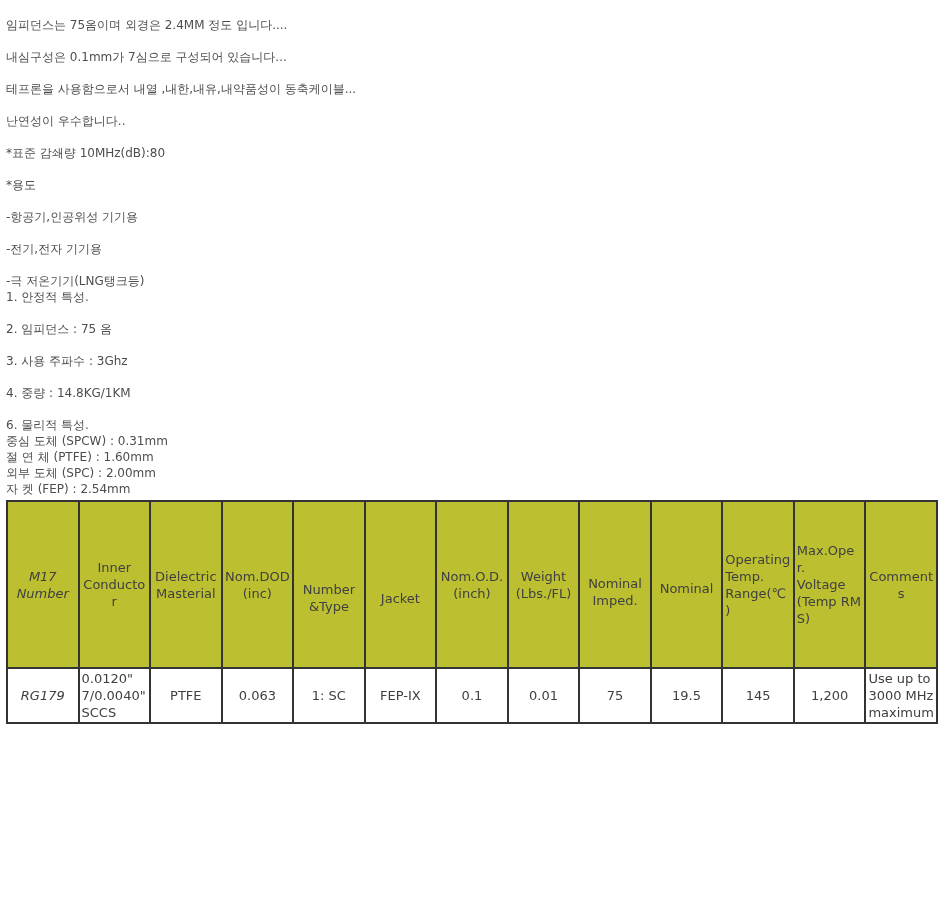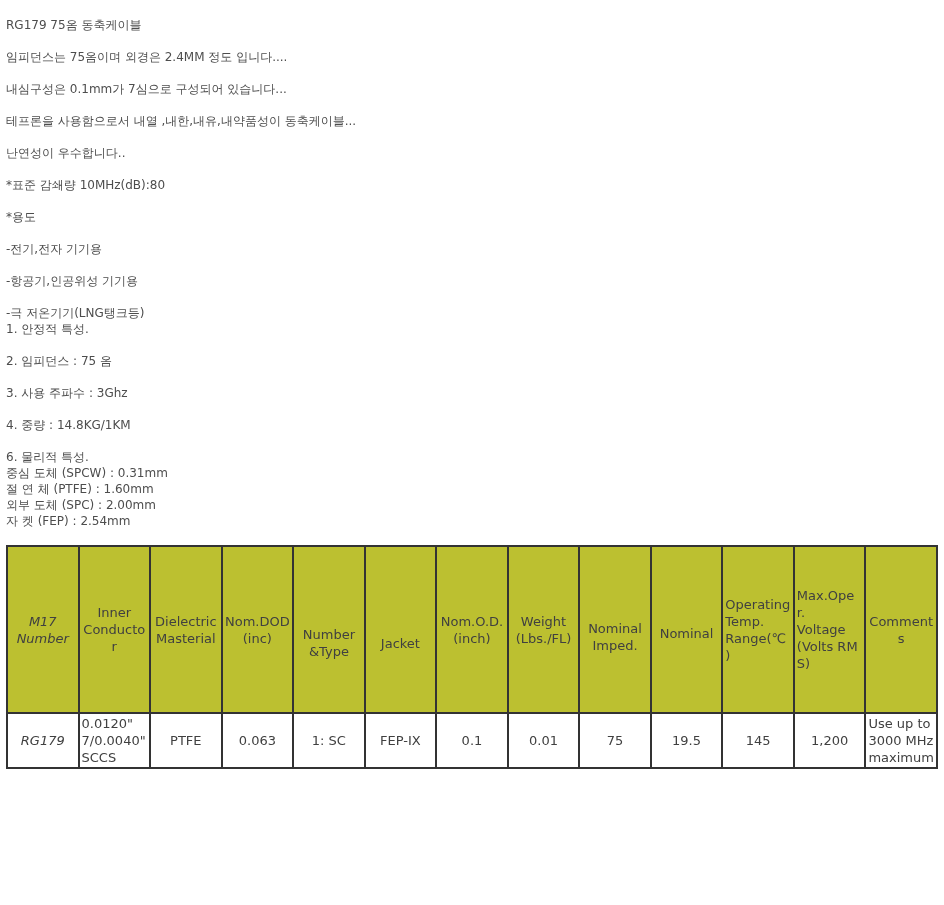--- a/index.html
+++ b/index.html
@@ -11,21 +11,21 @@
     background:#ffffff;
     font-family:"DejaVu Sans", sans-serif;
     overflow:hidden;
   }
   .desc{color:#4d4d4d;font-size:12px;}
   .desc p{
     margin:0 0 16px 0;
     line-height:16px;
     white-space:pre-line;
   }
-  .desc p:last-child{margin-bottom:16px;}
+  .desc p:last-child{margin-bottom:3px;}
   table.spec{
     width:932px;
     border-collapse:collapse;
     table-layout:fixed;
     background:#ffffff;
   }
   table.spec th, table.spec td{
     border:2px solid #333333;
     font-family:"DejaVu Sans", sans-serif;
     font-size:13px;
@@ -54,29 +54,28 @@
   table.spec th:nth-child(9){padding-top:16px;}
   table.spec th:nth-child(10){padding-top:8px;}
   .hl{color:#ee1c1c;font-style:italic;}
   .left{text-align:left !important;}
 </style>
 </head>
 <body>
 
 <div class="page">
   <div class="desc">
-      <p>RG179 75옴 동축케이블</p>
       <p>임피던스는 75옴이며 외경은 2.4MM 정도 입니다....</p>
       <p>내심구성은 0.1mm가 7심으로 구성되어 있습니다...</p>
       <p>테프론을 사용함으로서 내열 ,내한,내유,내약품성이 동축케이블...</p>
       <p>난연성이 우수합니다..</p>
       <p>*표준 감쇄량 10MHz(dB):80</p>
       <p>*용도</p>
+      <p>-항공기,인공위성 기기용</p>
       <p>-전기,전자 기기용</p>
-      <p>-항공기,인공위성 기기용</p>
       <p>-극 저온기기(LNG탱크등)
 1. 안정적 특성.</p>
       <p>2. 임피던스 : 75 옴</p>
       <p>3. 사용 주파수 : 3Ghz</p>
       <p>4. 중량 : 14.8KG/1KM</p>
       <p>6. 물리적 특성.
 중심 도체 (SPCW) : 0.31mm
 절 연 체 (PTFE) : 1.60mm
 외부 도체 (SPC) : 2.00mm
 자 켓 (FEP) : 2.54mm</p>
@@ -101,21 +100,21 @@
 (Lbs./FL)</th>
           <th>Nominal
 Imped.</th>
           <th>Nominal</th>
           <th class="left">Operating
 Temp.
 Range(℃)</th>
           <th class="left">Max.Ope
 r.
 Voltage
-(Volts RM
+(Temp RM
 S)</th>
           <th>Comments</th>
         </tr>
     </thead>
     <tbody id="table-body">
         <tr>
           <td class="hl">RG179</td>
           <td class="left">0.0120"
 7/0.0040"
 SCCS</td>

